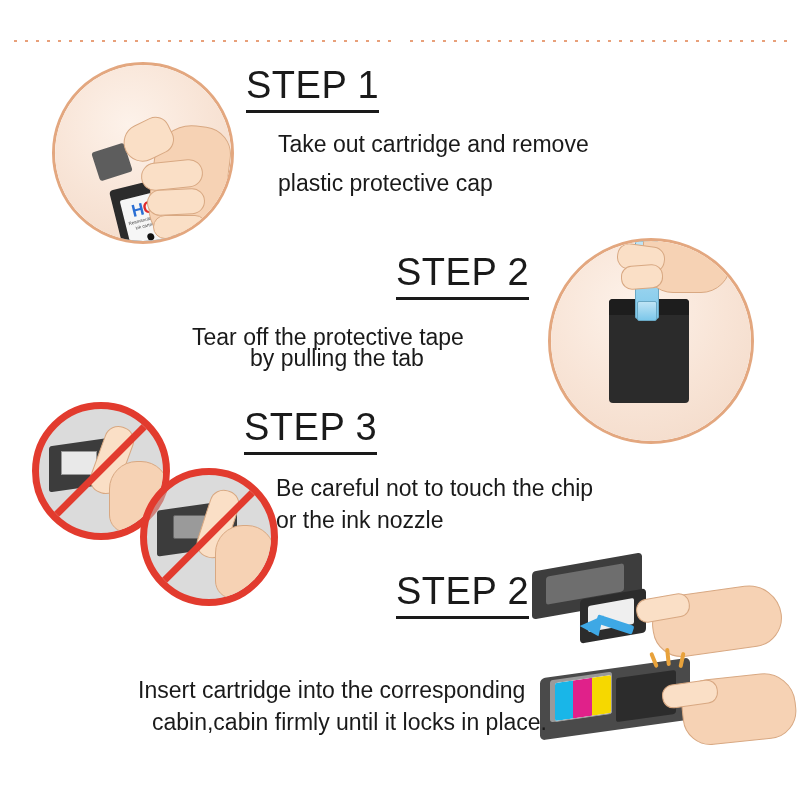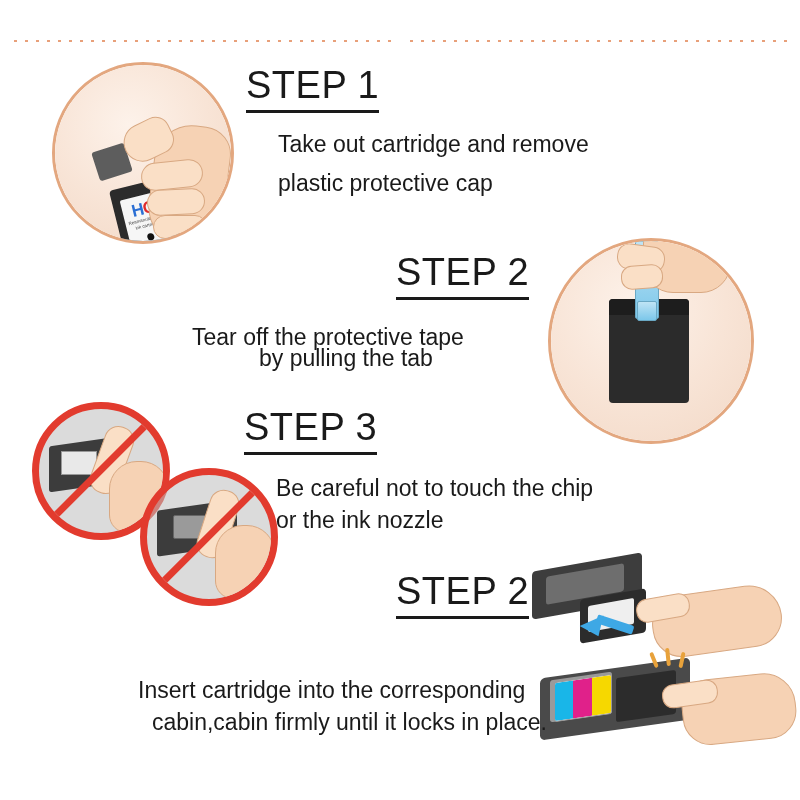--- a/index.html
+++ b/index.html
@@ -229,21 +229,21 @@
   <div class="tape-strip" style="left:84px; top:0px; width:22px; height:76px;"></div>
   <div class="tape-strip" style="left:86px; top:60px; width:18px; height:18px;"></div>
 
   <div class="skin" style="left:92px; top:-42px; width:86px; height:92px; border-radius:44px 44px 30px 30px;"></div>
   <div class="skin2" style="left:66px; top:4px; width:46px; height:24px; border-radius:12px; transform:rotate(8deg);"></div>
   <div class="skin2" style="left:70px; top:24px; width:40px; height:22px; border-radius:11px; transform:rotate(-4deg);"></div>
 </div>
 
 <div class="step-heading" style="left:396px; top:253px;">STEP 2</div>
 <div class="step-text" style="left:192px; top:310px;margin-top:11px;">Tear off the protective tape</div>
-<div class="step-text" style="left:250px; top:342px;margin-left:9px;">by pulling the tab</div>
+<div class="step-text" style="left:250px; top:342px;">by pulling the tab</div>
 
 <div class="no-circle" style="left:32px; top:402px; width:124px; height:124px;">
   <div class="printer-dark" style="left:10px; top:32px; width:76px; height:46px; transform:skewY(-8deg);"></div>
   <div class="chip-gold" style="left:22px; top:42px; width:34px; height:22px;"></div>
   <div class="skin2" style="left:58px; top:16px; width:28px; height:68px; border-radius:14px; transform:rotate(20deg);"></div>
   <div class="skin" style="left:70px; top:52px; width:58px; height:70px; border-radius:28px 28px 18px 18px;"></div>
   <div class="no-slash"></div>
 </div>
 
 <div class="no-circle" style="left:140px; top:468px; width:124px; height:124px;">

